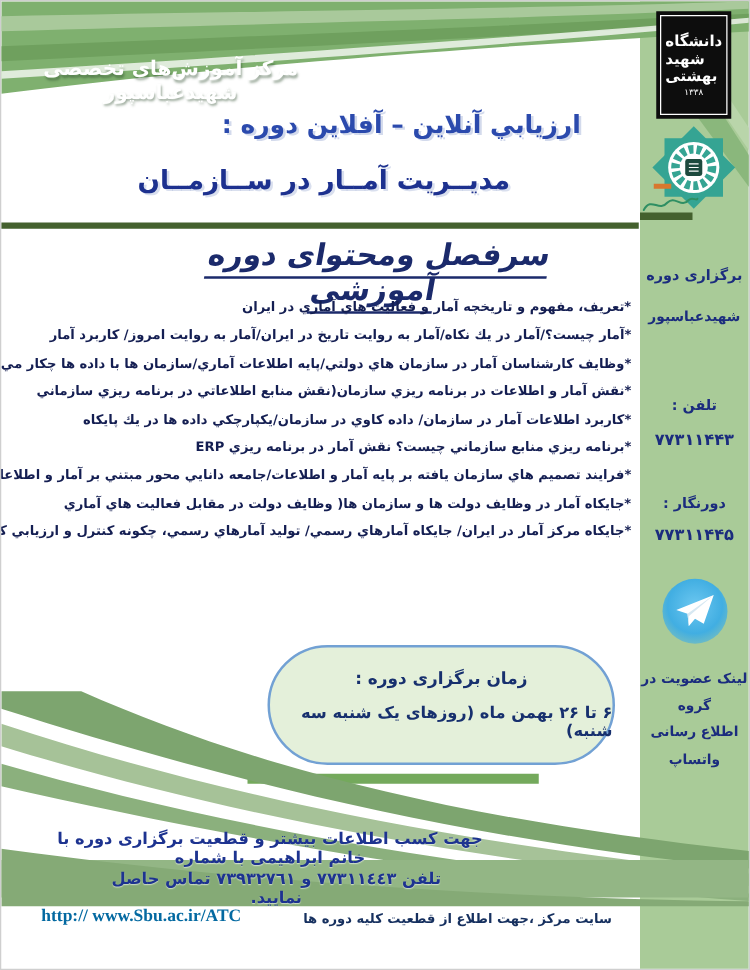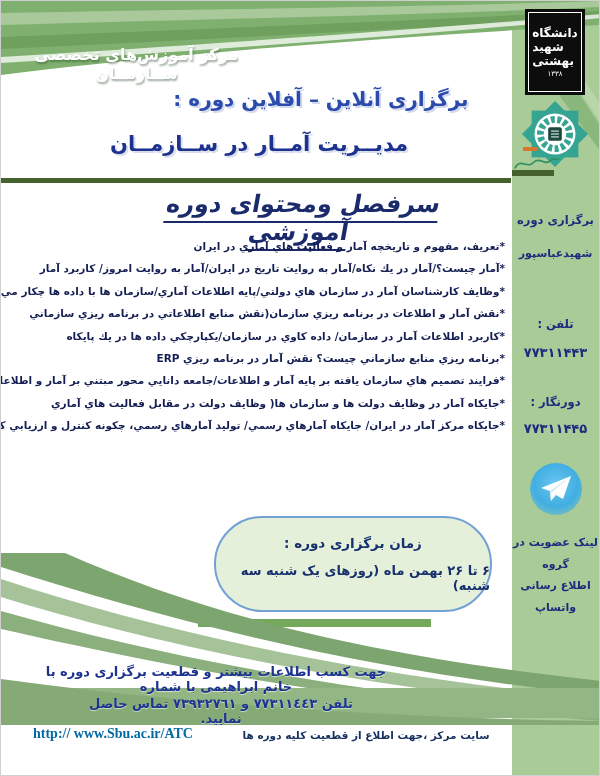--- a/index.html
+++ b/index.html
@@ -91,22 +91,22 @@
     <path d="M0,2 L64,2 C200,62 360,104 600,130 L600,144 C360,120 170,70 0,16 Z" fill="#7da56f"></path>
     <path d="M0,28 C170,84 360,124 600,148 L600,158 C350,136 150,92 0,46 Z" fill="#a6c298"></path>
     <path d="M0,60 C160,106 360,144 600,164 L600,170 C350,152 150,112 0,78 Z" fill="#8bb07d"></path>
     <rect x="0" y="137" width="600" height="30" fill="#93b685"></rect>
     <path d="M0,128 C220,158 440,168 600,170 L600,174 L0,174 Z" fill="#85aa76"></path>
   </svg>
 
   <div class="rule"></div>
   <div class="rule-tick"></div>
 
-  <div class="banner-title rtl">مرکز آموزش‌های تخصصی ســازمــان</div>
-  <div class="h1 rtl">برگزاری آنلاین – آفلاین دوره :</div>
+  <div class="banner-title rtl">مرکز آموزش‌های تخصصی شهیدعباسپور</div>
+  <div class="h1 rtl">ارزیابي آنلاین – آفلاین دوره :</div>
   <div class="h2 rtl">مدیــریت آمــار در ســازمــان</div>
 
   <div class="uni-logo">
     <div class="uni-inner">
       <div>
           <div class="uni-line">دانشگاه</div>
           <div class="uni-line">شهید</div>
           <div class="uni-line">بهشتی</div>
         </div>
       <div class="uni-year">۱۳۳۸</div>

